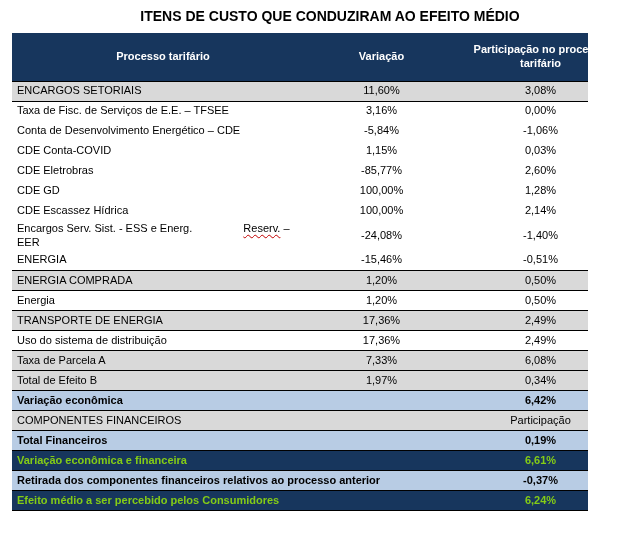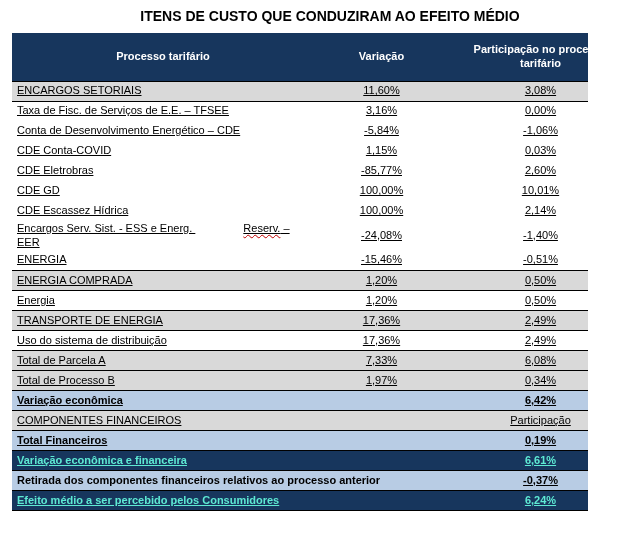--- a/index.html
+++ b/index.html
@@ -41,38 +41,37 @@
     height: 48px;
     padding: 2px 6px;
     line-height: 1.25;
     border: none;
   }
   td {
     height: 20px;
     vertical-align: middle;
     padding: 1px 4px 1px 5px;
     line-height: 1.25;
-    text-decoration: underline;
   }
   td.val { text-align: center; padding: 1px 2px; }
   tr.item td { background: #ffffff; }
   tr.section td {
     background: #D9D9D9;
     border-top: 1.5px solid #000;
     border-bottom: 1.5px solid #000;
   }
   tr.blue td {
     background: #B8CCE4;
     font-weight: bold;
     border-top: 1.5px solid #000;
     border-bottom: 1.5px solid #000;
   }
   tr.navy td {
     background: #17365D;
-    color: #5eead4;
+    color: #84cc16;
     font-weight: bold;
     border-top: 1.5px solid #000;
     border-bottom: 1.5px solid #000;
   }
   .tall .label-inner { display: inline-block; max-width: 400px; }
   .squiggle {
     text-decoration-line: underline;
     text-decoration-style: wavy;
     text-decoration-color: #C00000;
     text-decoration-thickness: 1px;
@@ -121,21 +120,21 @@
           <td class="val">0,03%</td>
         </tr>
         <tr class="item">
           <td><span class="label-inner"><span>CDE Eletrobras</span></span></td>
           <td class="val">-85,77%</td>
           <td class="val">2,60%</td>
         </tr>
         <tr class="item">
           <td><span class="label-inner"><span>CDE GD</span></span></td>
           <td class="val">100,00%</td>
-          <td class="val">10,01%</td>
+          <td class="val">1,28%</td>
         </tr>
         <tr class="item">
           <td><span class="label-inner"><span>CDE Escassez Hídrica</span></span></td>
           <td class="val">100,00%</td>
           <td class="val">2,14%</td>
         </tr>
         <tr class="item">
           <td><span class="label-inner"><span>Encargos Serv. Sist. - ESS e Energ. </span><span class="squiggle">Reserv.</span><span> – EER</span></span></td>
           <td class="val">-24,08%</td>
           <td class="val">-1,40%</td>
@@ -159,26 +158,26 @@
           <td><span class="label-inner"><span>TRANSPORTE DE ENERGIA</span></span></td>
           <td class="val">17,36%</td>
           <td class="val">2,49%</td>
         </tr>
         <tr class="item">
           <td><span class="label-inner"><span>Uso do sistema de distribuição</span></span></td>
           <td class="val">17,36%</td>
           <td class="val">2,49%</td>
         </tr>
         <tr class="section">
-          <td><span class="label-inner"><span>Total de Parcela A</span></span></td>
+          <td><span class="label-inner"><span>Taxa de Parcela A</span></span></td>
           <td class="val">7,33%</td>
           <td class="val">6,08%</td>
         </tr>
         <tr class="section">
-          <td><span class="label-inner"><span>Total de Processo B</span></span></td>
+          <td><span class="label-inner"><span>Total de Efeito B</span></span></td>
           <td class="val">1,97%</td>
           <td class="val">0,34%</td>
         </tr>
         <tr class="blue">
           <td colspan="2"><span class="label-inner"><span>Variação econômica</span></span></td>
           <td class="val">6,42%</td>
         </tr>
         <tr class="section">
           <td colspan="2"><span class="label-inner"><span>COMPONENTES FINANCEIROS</span></span></td>
           <td class="val">Participação</td>

